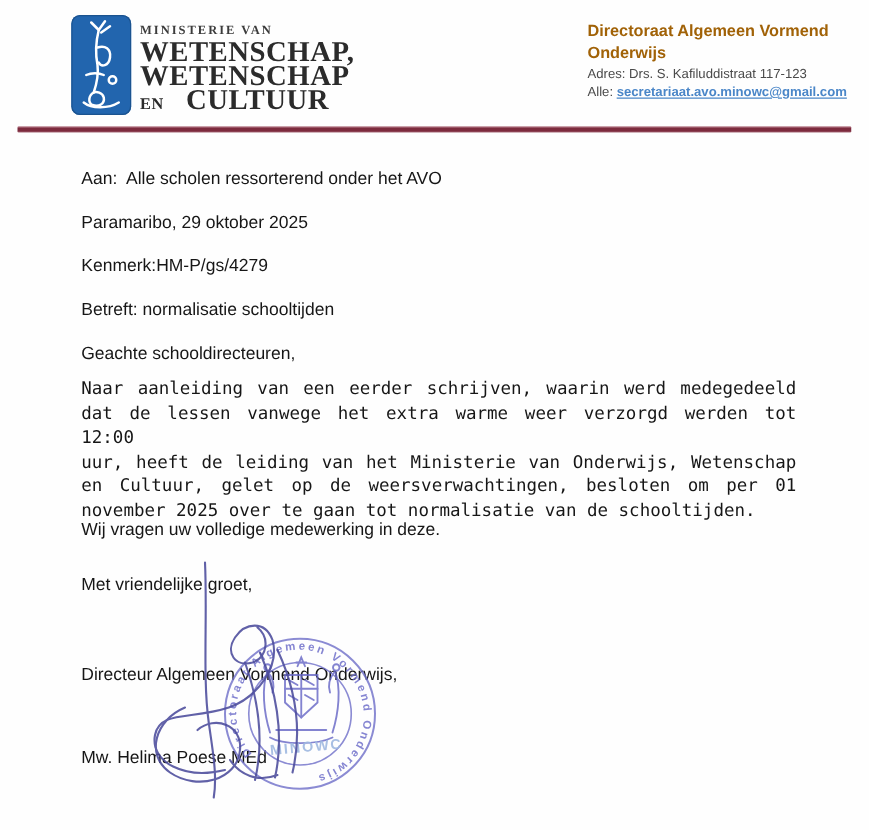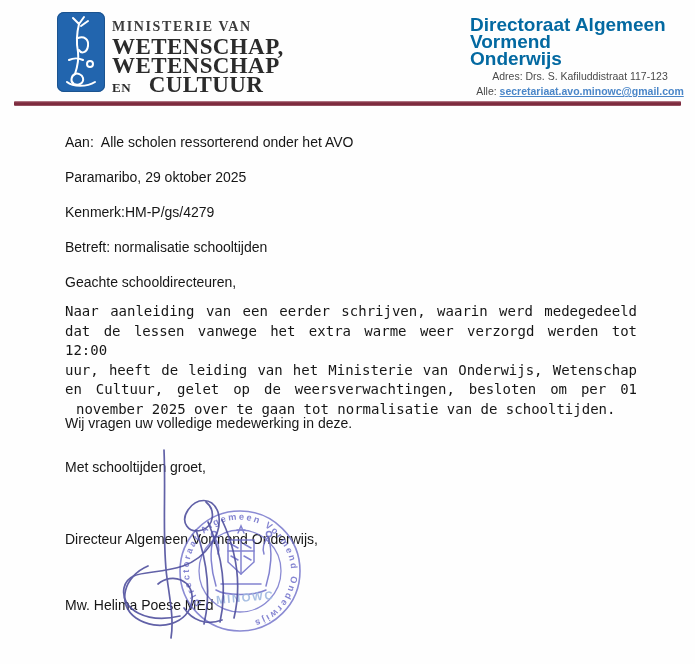--- a/index.html
+++ b/index.html
@@ -23,21 +23,21 @@
     box-shadow: 0 0 0 1px #1b538f inset;
   }
   .ministry-block {
     position: absolute;
     left: 112px; top: 19px;
     color: #2e2e2e;
     font-family: "Liberation Serif", serif;
     font-weight: 700;
   }
   .ministry-small {
-    font-size: 14px;
+    font-size: 10px;
     letter-spacing: 1.6px;
     color: #3c3c3c;
     margin-bottom: 2px;
   }
   .ministry-big {
     font-size: 23px;
     line-height: 19px;
     letter-spacing: 0.4px;
     color: #2b2b2b;
   }
@@ -45,31 +45,30 @@
     font-size: 13px;
     letter-spacing: 0.5px;
     margin-right: 14px;
   }
   .dir-block {
     position: absolute;
     left: 470px; top: 16px;
     width: 220px;
   }
   .dir-title {
-    font-size: 19px;
+    font-size: 13px;
     font-weight: 700;
-    color: #0369a1;
+    color: #a16207;
     line-height: 17px;
   }
   .dir-line {
     font-size: 10.5px;
     color: #4a4a4a;
     margin-top: 2.5px;
     line-height: 13px;
-    text-align: center;
   }
   .email-link {
     color: #4a86c8;
     text-decoration: underline;
     cursor: pointer;
     font-weight: bold;
   }
   .rule {
     position: absolute;
     left: 14px; top: 101px;
@@ -95,21 +94,20 @@
     font-size: 14px;
     color: #161616;
   }
   .para .pline {
     line-height: 19.5px;
     text-align: justify;
     text-align-last: justify;
   }
   .para .pline.last {
     text-align-last: left;
-    margin-left: 11px;
   }
 
   
   .sig-stamp {
     position: absolute;
     left: 88px; top: 438px;
     width: 270px; height: 226px;
     pointer-events: none;
   }
 </style>
@@ -156,21 +154,21 @@
 
   <div class="para">
     <div class="pline">Naar aanleiding van een eerder schrijven, waarin werd medegedeeld</div>
     <div class="pline">dat de lessen vanwege het extra warme weer verzorgd werden tot 12:00</div>
     <div class="pline">uur, heeft de leiding van het Ministerie van Onderwijs, Wetenschap</div>
     <div class="pline">en Cultuur, gelet op de weersverwachtingen, besloten om per 01</div>
     <div class="pline last">november 2025 over te gaan tot normalisatie van de schooltijden.</div>
   </div>
 
   <div class="mono" style="top:415px">Wij vragen uw volledige medewerking in deze.</div>
-  <div class="mono" style="top:459px">Met schooltijden groet,</div>
+  <div class="mono" style="top:459px">Met vriendelijke groet,</div>
   <div class="mono" style="top:531px">Directeur Algemeen Vormend Onderwijs,</div>
   <div class="mono" style="top:597px">Mw. Helima Poese MEd</div>
 
   <svg class="sig-stamp" viewBox="0 0 270 226">
     <defs>
       <path id="ringPath" d="M113.7,165.1 A50,50 0 1,1 190.3,100.9 A50,50 0 1,1 113.7,165.1" fill="none"></path>
     </defs>
 
     <g opacity="0.82">
       <circle cx="152" cy="133" r="60" fill="none" stroke="#7272ca" stroke-width="1.6"></circle>

